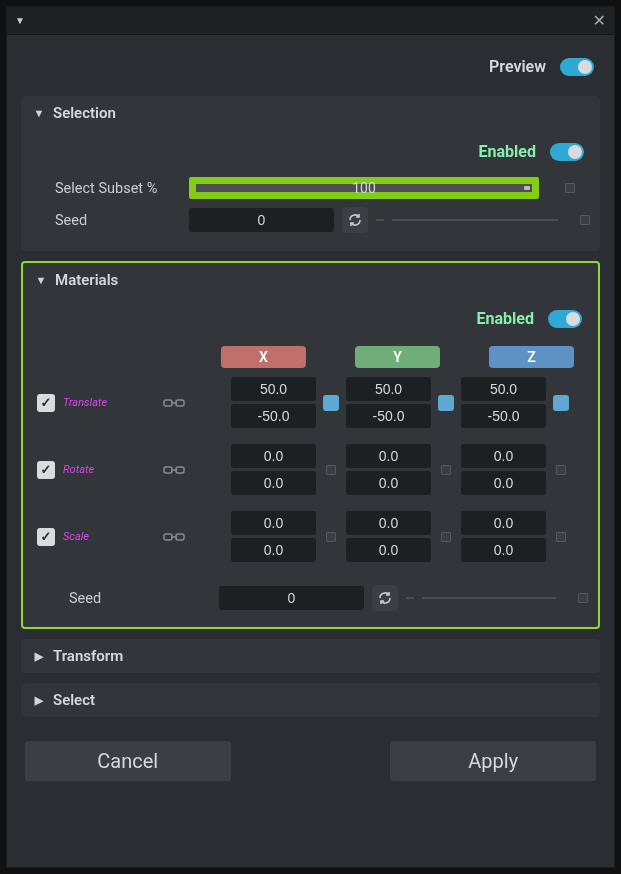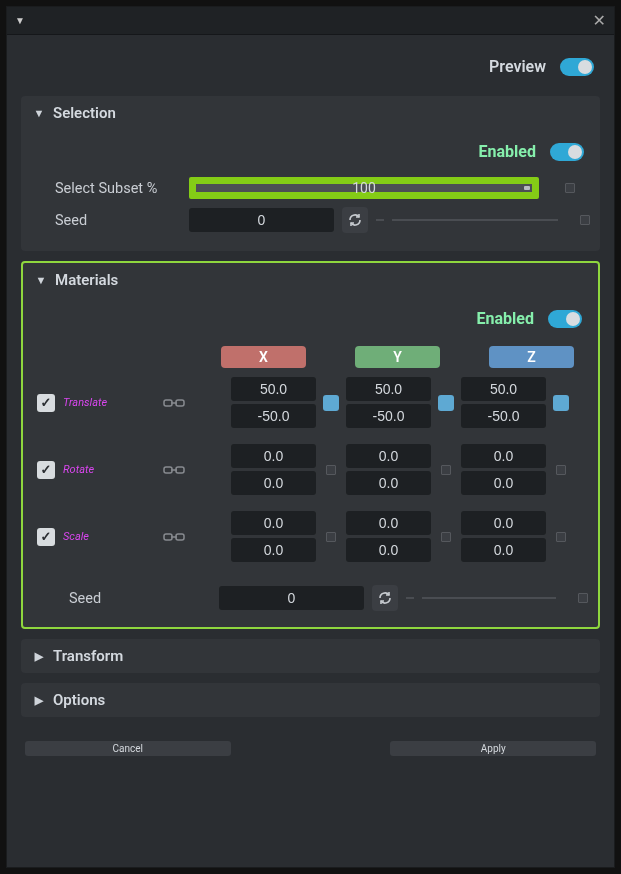--- a/index.html
+++ b/index.html
@@ -303,27 +303,27 @@
     color: #c9cdd3;
   }
   .footer {
     display: flex;
     align-items: center;
     gap: 8px;
     padding: 14px 4px 4px 4px;
   }
   .btn {
     flex: 1;
-    height: 15px;
+    height: 40px;
     background: #3b3e43;
     border-radius: 3px;
     display: flex;
     align-items: center;
     justify-content: center;
-    font-size: 10px;
+    font-size: 20px;
     color: #d4d8dd;
     cursor: pointer;
   }
   .footer-gap { flex: 0.7; }
 </style>
 </head>
 <body>
 
 <div class="window">
 
@@ -535,21 +535,21 @@
     <div class="section">
       <div class="section-header">
         <span class="disclosure">▶</span>
         <span>Transform</span>
       </div>
     </div>
 
     <div class="section">
       <div class="section-header">
         <span class="disclosure">▶</span>
-        <span>Options</span>
+        <span>Select</span>
       </div>
     </div>
 
     <div class="footer">
       <div class="btn">Cancel</div>
       <div class="footer-gap"></div>
       <div class="btn">Apply</div>
     </div>
 
   </div>

